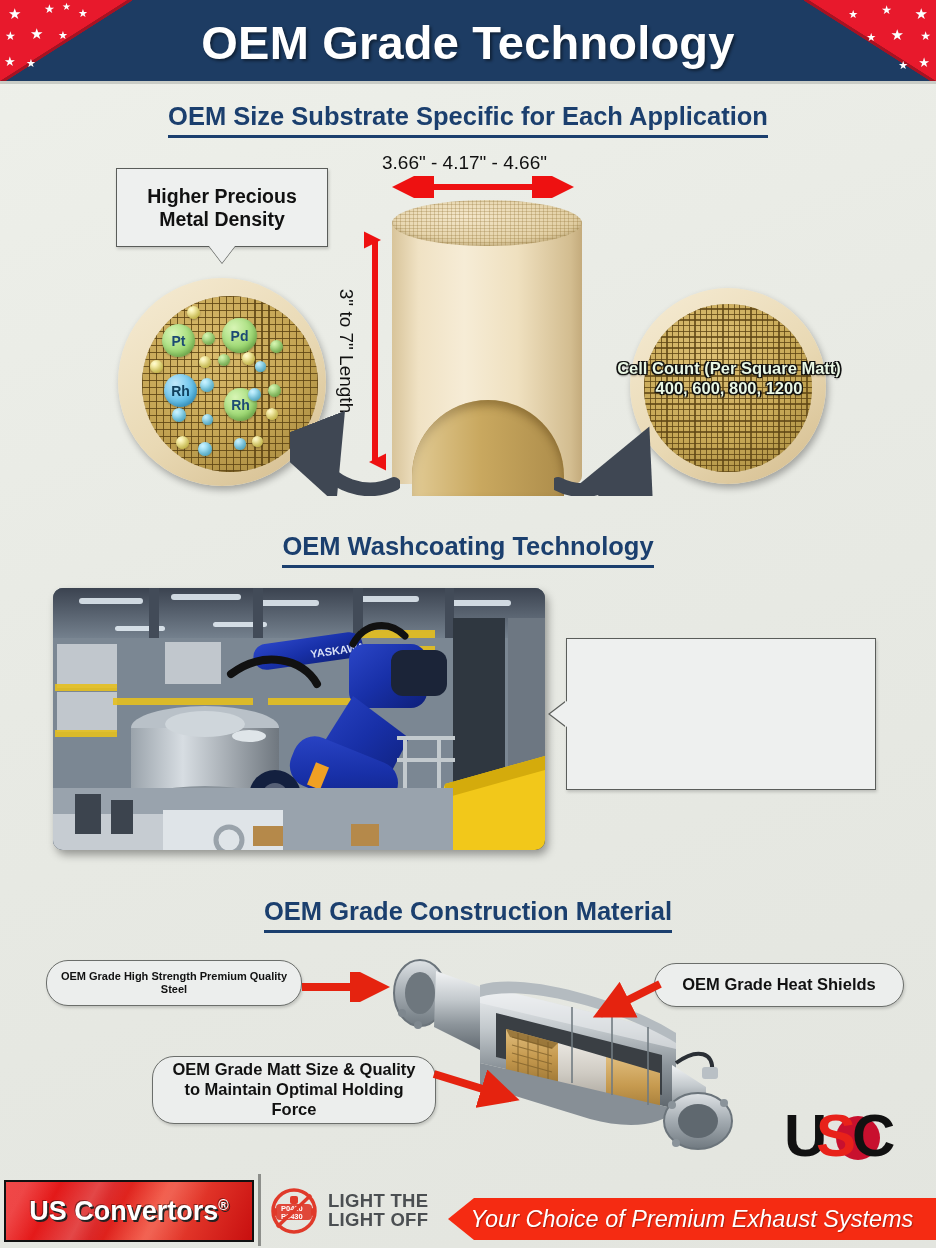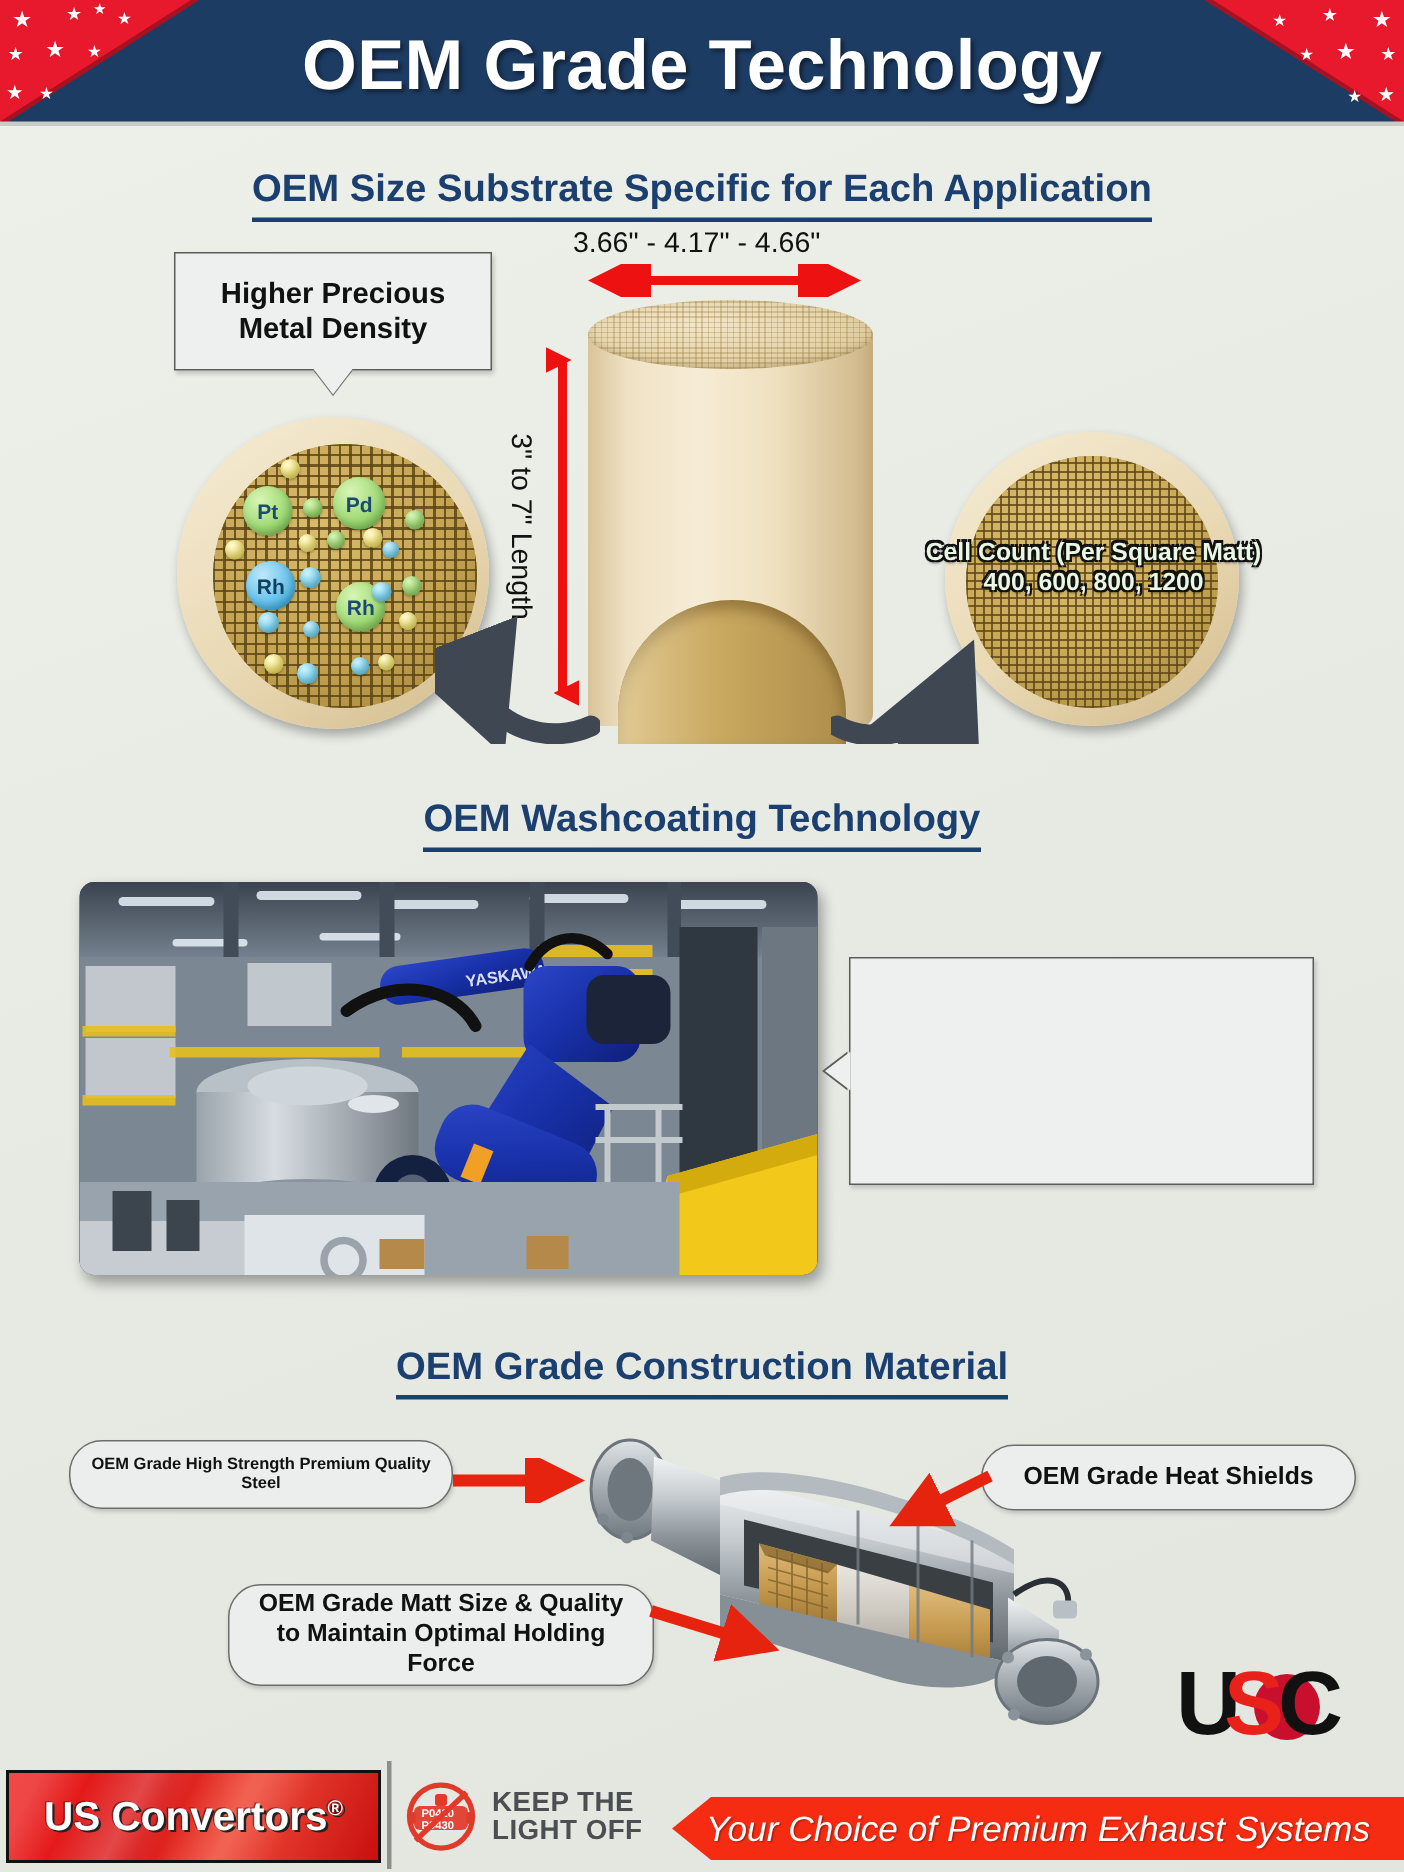--- a/index.html
+++ b/index.html
@@ -224,21 +224,21 @@
       <span class="star" style="right:5px;top:30px;font-size:12px;">★</span>
       <span class="star" style="right:32px;top:27px;">★</span>
       <span class="star" style="right:60px;top:32px;font-size:11px;">★</span>
       <span class="star" style="right:6px;top:56px;font-size:13px;">★</span>
       <span class="star" style="right:28px;top:60px;font-size:11px;">★</span>
     </div>
     <div class="hdr-title">OEM Grade Technology</div>
     <div class="hdr-bottomline"></div>
   </div>
 
-  <div class="sec-title" style="top:112px;">
+  <div class="sec-title" style="top:102px;">
     <span class="t">OEM Size Substrate Specific for Each Application</span>
   </div>
 
   <div class="dimlabel" style="left:382px;top:152px;">3.66" - 4.17" - 4.66"</div>
   <svg style="position:absolute;left:386px;top:176px;" width="194" height="22">
     <defs>
       <marker id="rA" markerWidth="7" markerHeight="7" refX="6" refY="3.5" orient="auto">
         <polygon points="0 0, 7 3.5, 0 7" fill="#ee1111"></polygon>
       </marker>
       <marker id="lA" markerWidth="7" markerHeight="7" refX="1" refY="3.5" orient="auto">
@@ -580,21 +580,21 @@
           <path d="M12 16 h28 a4 4 0 0 1 4 4 v8 a4 4 0 0 1 -4 4 h-28 a4 4 0 0 1 -4 -4 v-8 a4 4 0 0 1 4 -4 z" opacity=".92"></path>
           <rect x="4" y="20" width="5" height="8" rx="2"></rect>
           <rect x="43" y="20" width="5" height="8" rx="2"></rect>
           <rect x="22" y="8" width="8" height="8" rx="2"></rect>
         </g>
         <text x="13" y="23" font-family="Liberation Sans, sans-serif" font-size="7.5" font-weight="bold" fill="#fff">P0420</text>
         <text x="13" y="31" font-family="Liberation Sans, sans-serif" font-size="7.5" font-weight="bold" fill="#fff">P0430</text>
         <line x1="9" y1="39" x2="43" y2="7" stroke="#e03a2a" stroke-width="3.5"></line>
       </svg>
       <div class="kl-text">
-        <div>KEEP THE</div>
+        <div>LIGHT THE</div>
         <div>LIGHT OFF</div>
       </div>
     </div>
     <div class="tagline">
       <span>Your Choice of Premium Exhaust Systems</span>
     </div>
   </div>
 
 </div>
 

